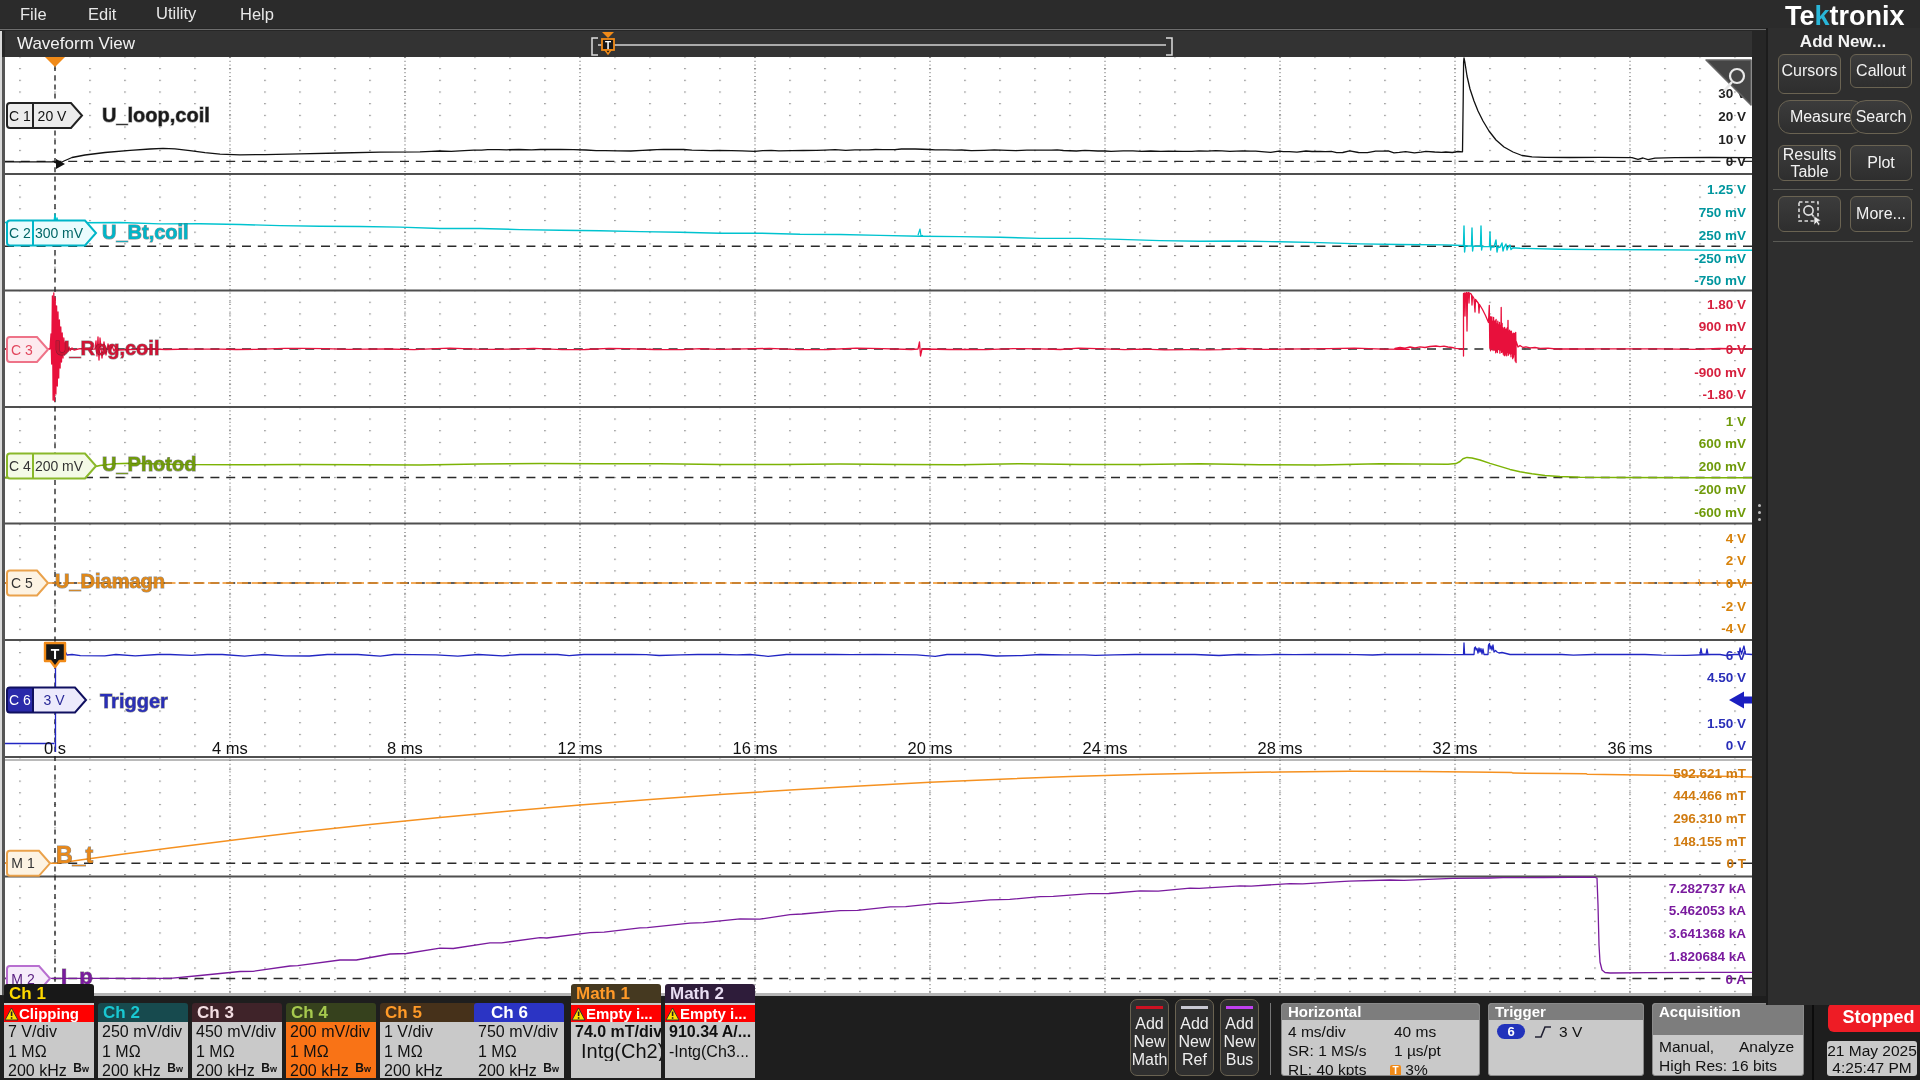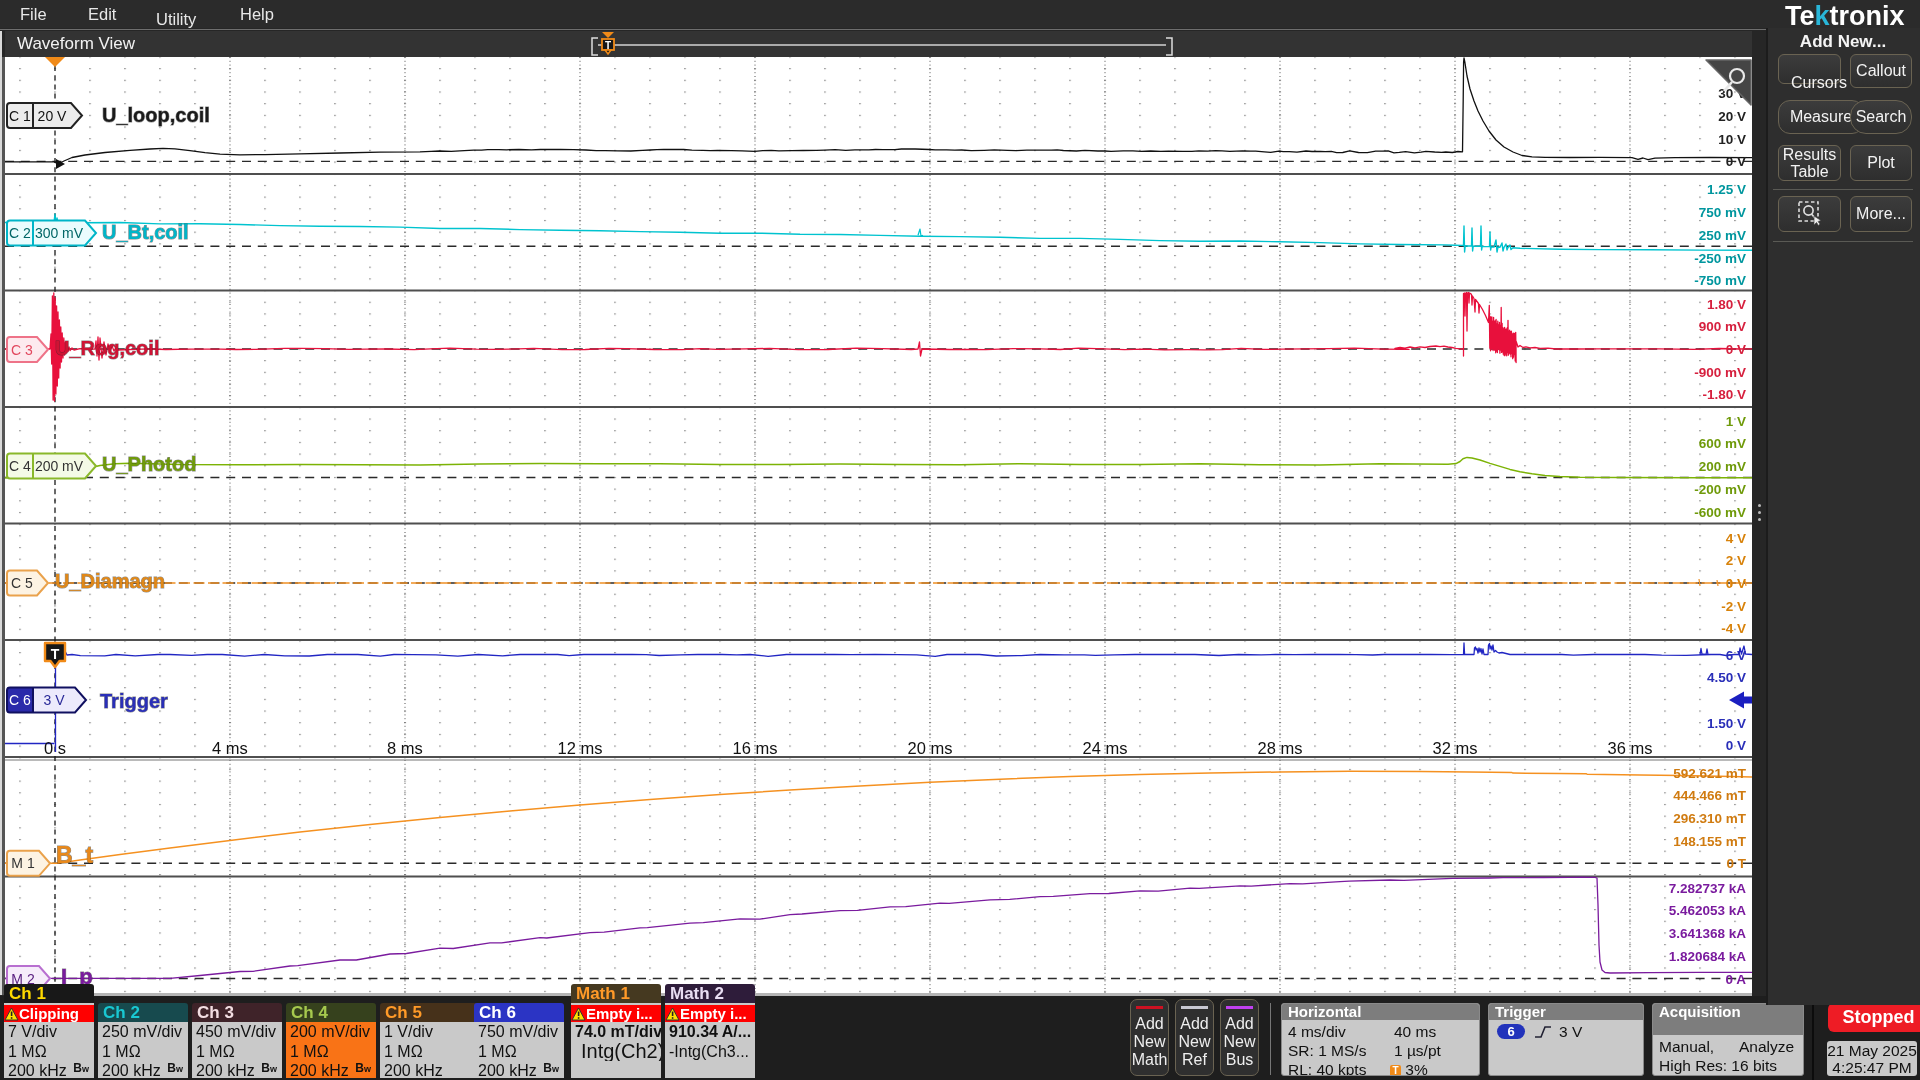--- a/index.html
+++ b/index.html
@@ -2,21 +2,21 @@
 <html><head><meta charset="utf-8"><title>scope</title><style>
 * {margin:0;padding:0}
 html,body {width:1920px;height:1080px;overflow:hidden;background:#262626;font-family:"Liberation Sans",sans-serif}
 .abs {position:absolute}
 </style></head>
 <body>
 
 <div class="abs" style="left:0;top:0;width:1920px;height:28px;background:#2b2b2b;color:#e8e8e8;font-size:16.5px">
  <span class="abs" style="left:20px;top:5px">File</span>
  <span class="abs" style="left:88px;top:5px">Edit</span>
- <span class="abs" style="left:156px;top:10px">Utility</span>
+ <span class="abs" style="left:156px;top:4px">Utility</span>
  <span class="abs" style="left:240px;top:5px">Help</span>
 </div>
 <div class="abs" style="left:0;top:29px;width:1920px;height:1px;background:#6e6e6e"></div>
 
 <div class="abs" style="left:1785px;top:1px;font-size:27px;font-weight:bold;color:#fff;letter-spacing:0px">Te<span style="color:#29b6d8">k</span>tronix</div>
 <div class="abs" style="left:1766px;top:29px;width:154px;height:1px;background:#5f5c50"></div>
 
 <div class="abs" style="left:5px;top:31px;width:1747px;height:26px;background:#333;color:#f2f2f2;font-size:17px">
  <span class="abs" style="left:12px;top:3px">Waveform View</span>
 
@@ -225,21 +225,21 @@
 <div style="position:absolute;left:380px;top:1003px;width:114px;bottom:2px;">
     <div style="height:19px;background:#46311a;color:#ff9a28;font-size:17px;font-weight:bold;padding:1px 0 0 5px;box-sizing:border-box;border-radius:3px 3px 0 0;line-height:17px">Ch 5</div>
     <div style="position:absolute;left:0;right:0;top:19px;bottom:0;background:#c9c9c9;color:#111">
       <div style="height:19.5px;line-height:19.5px;font-size:16px;font-weight:normal;padding-left:4px;white-space:nowrap;overflow:hidden">1 V/div</div>
       <div style="height:19.5px;line-height:19.5px;font-size:16px;font-weight:normal;padding-left:4px;white-space:nowrap;overflow:hidden">1 MΩ</div>
       <div style="height:19.5px;line-height:19.5px;font-size:16px;font-weight:normal;padding-left:4px;white-space:nowrap;overflow:hidden">200 kHz</div>
       <span style="position:absolute;right:5px;bottom:3px;font-size:12px;font-weight:bold;color:#111">B<span style="font-size:9px">w</span></span>
     </div>
   </div>
 <div style="position:absolute;left:474px;top:1003px;width:90px;bottom:2px;">
-    <div style="height:26px;background:#2b34c4;color:#ffffff;font-size:17px;font-weight:bold;padding:1px 0 0 5px;box-sizing:border-box;border-radius:3px 3px 0 0;line-height:17px">Ch 6</div>
+    <div style="height:26px;background:#2b34c4;color:#ffffff;font-size:17px;font-weight:bold;padding:1px 0 0 17px;box-sizing:border-box;border-radius:3px 3px 0 0;line-height:17px">Ch 6</div>
     <div style="position:absolute;left:0;right:0;top:19px;bottom:0;background:#c9c9c9;color:#111">
       <div style="height:19.5px;line-height:19.5px;font-size:16px;font-weight:normal;padding-left:4px;white-space:nowrap;overflow:hidden">750 mV/div</div>
       <div style="height:19.5px;line-height:19.5px;font-size:16px;font-weight:normal;padding-left:4px;white-space:nowrap;overflow:hidden">1 MΩ</div>
       <div style="height:19.5px;line-height:19.5px;font-size:16px;font-weight:normal;padding-left:4px;white-space:nowrap;overflow:hidden">200 kHz</div>
       <span style="position:absolute;right:5px;bottom:3px;font-size:12px;font-weight:bold;color:#111">B<span style="font-size:9px">w</span></span>
     </div>
   </div>
 <div style="position:absolute;left:571px;top:984px;width:90px;bottom:2px;">
     <div style="height:19px;background:#453920;color:#ff9a28;font-size:17px;font-weight:bold;padding:1px 0 0 5px;box-sizing:border-box;border-radius:3px 3px 0 0;line-height:17px">Math 1</div>
     <div style="height:2px;background:#c9c9c9"></div>
@@ -299,21 +299,21 @@
       <div style="position:absolute;left:6px;top:22px">High Res: 16 bits</div>
       <div style="position:absolute;left:6px;top:41px">Single: 1 /1</div>
     </div>
   </div>
 <div class="abs" style="left:1812px;top:996px;width:2px;height:84px;background:#0c0c0c"></div>
 
 <div class="abs" style="left:1828px;top:1003px;width:101px;height:29px;background:#ee1c25;border-radius:6px;color:#fff;font-weight:bold;font-size:18px;text-align:center;line-height:29px">Stopped</div>
 <div class="abs" style="left:1827px;top:1041px;width:90px;height:35px;background:#c9c9c9;border-radius:3px;color:#111;font-size:15.5px;text-align:center;line-height:17px;padding-top:1px;box-sizing:border-box;white-space:nowrap">21 May 2025<br>4:25:47 PM</div>
 <div style="position:absolute;left:1766px;top:28px;width:154px;bottom:75px;background:#2e2e2e;border-left:2px solid #1c1c1c"></div>
 <div style="position:absolute;left:1766px;top:32px;width:154px;text-align:center;color:#f5f5f5;font-size:17px;font-weight:bold">Add New...</div>
-<div style="position:absolute;left:1778px;top:54px;width:63px;height:30px;background:linear-gradient(#3c3c3c,#2e2e2e);border:1px solid #6a6352;border-radius:6px;box-sizing:border-box;color:#f2f2f2;font-size:16px;text-align:center;line-height:32px;padding:12px">Cursors</div>
+<div style="position:absolute;left:1778px;top:54px;width:63px;height:40px;background:linear-gradient(#3c3c3c,#2e2e2e);border:1px solid #6a6352;border-radius:6px;box-sizing:border-box;color:#f2f2f2;font-size:16px;text-align:center;line-height:32px;padding:0">Cursors</div>
 <div style="position:absolute;left:1850px;top:54px;width:62px;height:34px;background:linear-gradient(#3c3c3c,#2e2e2e);border:1px solid #6a6352;border-radius:6px;box-sizing:border-box;color:#f2f2f2;font-size:16px;text-align:center;line-height:32px;padding:0">Callout</div>
 <div style="position:absolute;left:1778px;top:100px;width:86px;height:34px;background:linear-gradient(#3c3c3c,#2e2e2e);border:1px solid #6a6352;border-radius:12px;box-sizing:border-box;color:#f2f2f2;font-size:16px;text-align:center;line-height:32px;padding:0">Measure</div>
 <div style="position:absolute;left:1850px;top:100px;width:62px;height:34px;background:linear-gradient(#3c3c3c,#2e2e2e);border:1px solid #6a6352;border-radius:16px;box-sizing:border-box;color:#f2f2f2;font-size:16px;text-align:center;line-height:32px;padding:0">Search</div>
 <div style="position:absolute;left:1778px;top:145px;width:63px;height:36px;background:linear-gradient(#3c3c3c,#2e2e2e);border:1px solid #6a6352;border-radius:6px;box-sizing:border-box;color:#f2f2f2;font-size:16px;text-align:center;line-height:17px;padding:0">Results<br>Table</div>
 <div style="position:absolute;left:1850px;top:145px;width:62px;height:36px;background:linear-gradient(#3c3c3c,#2e2e2e);border:1px solid #6a6352;border-radius:6px;box-sizing:border-box;color:#f2f2f2;font-size:16px;text-align:center;line-height:34px;padding:0">Plot</div>
 <div style="position:absolute;left:1773px;top:189px;width:140px;height:1px;background:#5a5a55"></div>
 <div style="position:absolute;left:1778px;top:196px;width:63px;height:36px;background:linear-gradient(#3c3c3c,#2e2e2e);border:1px solid #6a6352;border-radius:6px;box-sizing:border-box;color:#f2f2f2;font-size:16px;text-align:center;line-height:30px;padding:0"><svg width="26" height="26" viewBox="0 0 26 26" style="margin-top:3px">
       <rect x="2" y="2" width="19" height="19" fill="none" stroke="#ddd" stroke-width="1.6" stroke-dasharray="3.5 2.5"></rect>
       <circle cx="11.5" cy="10.5" r="4.6" fill="none" stroke="#ddd" stroke-width="1.7"></circle>
       <line x1="14.5" y1="14" x2="17.5" y2="17.5" stroke="#ddd" stroke-width="1.7"></line>

